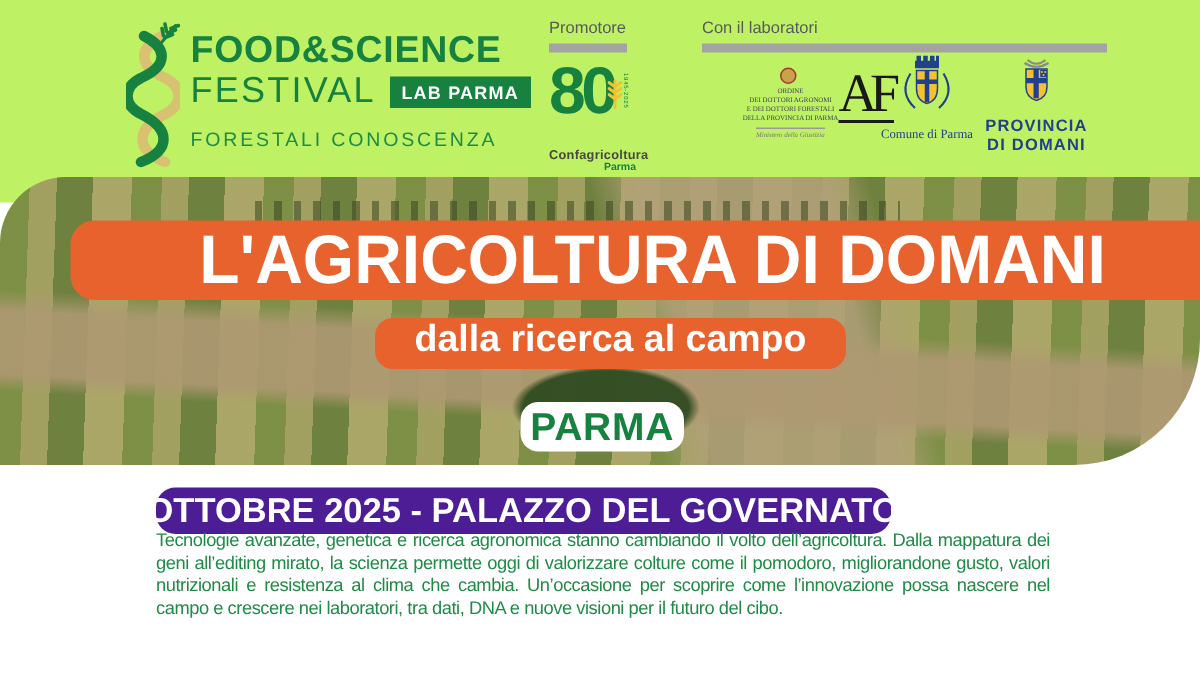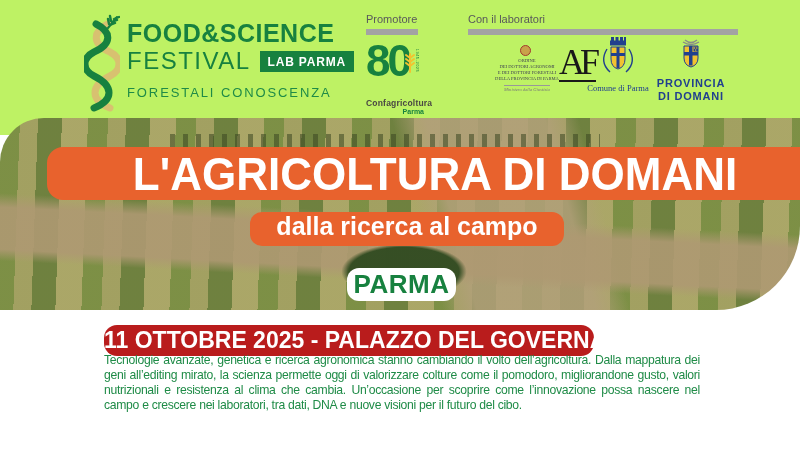--- a/index.html
+++ b/index.html
@@ -70,21 +70,21 @@
     transform:scaleY(1.04); }
   .subtitle-banner { position:absolute; left:250px; top:94px; width:314px; height:34px;
     background:#E8622D; border-radius:12px; display:flex; align-items:flex-start; justify-content:center; }
   .subtitle-text { font-size:25px; font-weight:700; color:#fff; white-space:nowrap; }
   .city-badge { position:absolute; left:347px; top:150px; width:109px; height:33px;
     background:#fff; border-radius:12px; display:flex; align-items:center; justify-content:center; }
   .city-text { font-size:26px; font-weight:800; color:#17813F; letter-spacing:0.5px; }
 
   
   .date-bar { position:absolute; left:104px; top:325px; width:490px; height:31px;
-    background:#b91c1c; border-radius:13px; display:flex; align-items:center; }
+    background:#4c1d95; border-radius:13px; display:flex; align-items:center; justify-content:center; }
   .date-text { font-size:23px; font-weight:700; color:#fff; white-space:nowrap; }
   .description { position:absolute; left:104px; top:341px; width:596px;
     font-size:12.2px; font-weight:400; letter-spacing:-0.3px; line-height:15px;
     color:#1f8b47; text-align:justify; }
 </style>
 </head>
 <body>
 
 <div class="poster">
 

